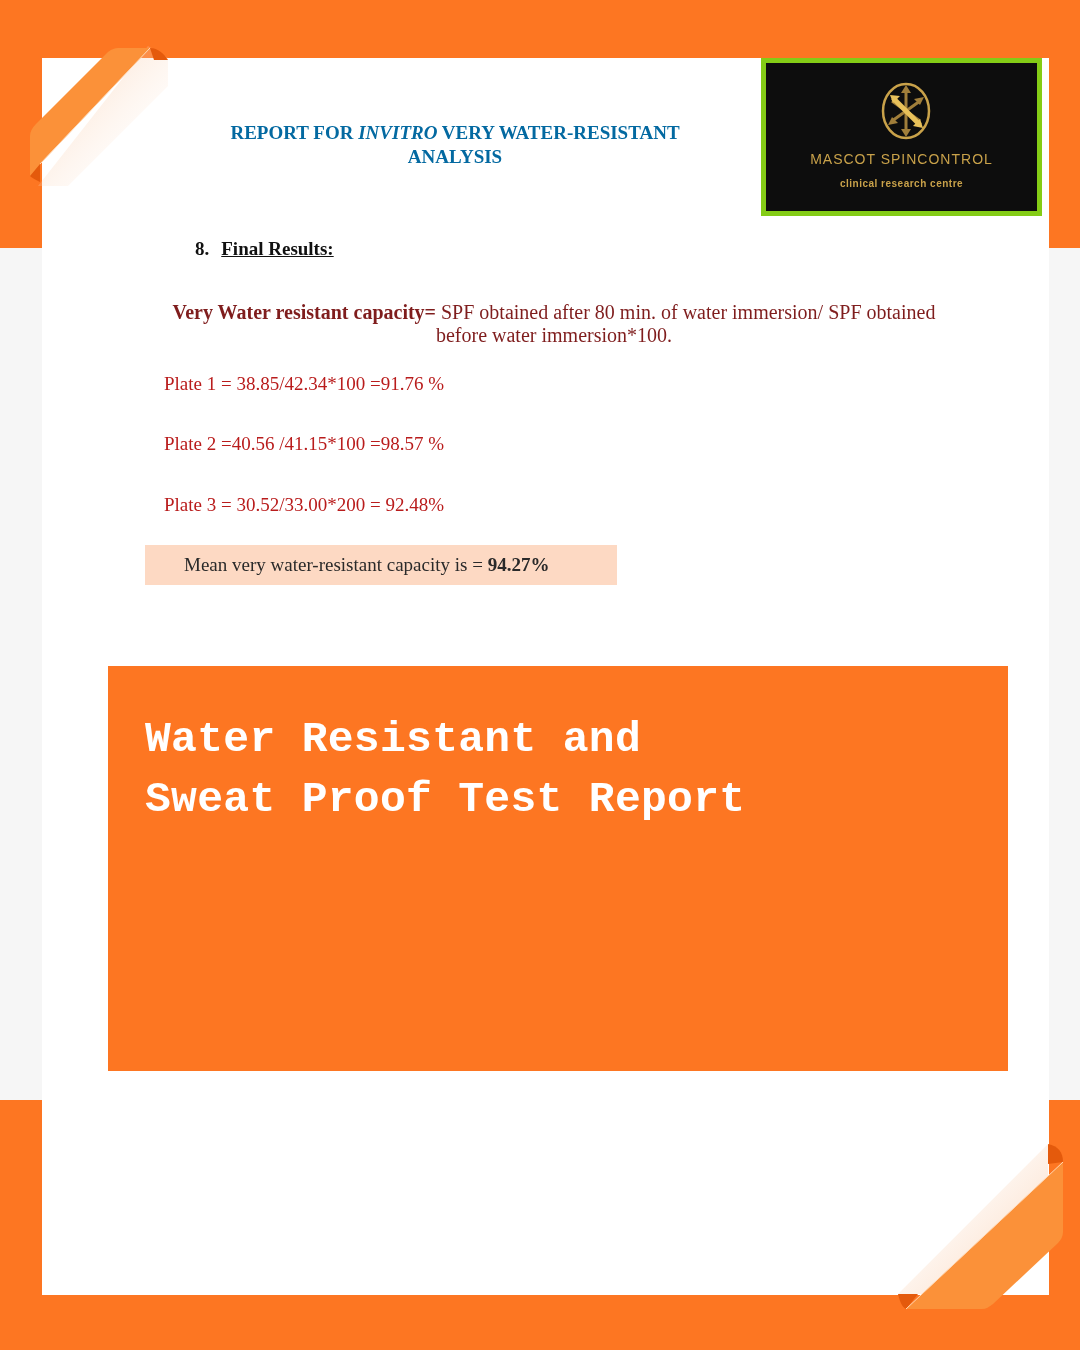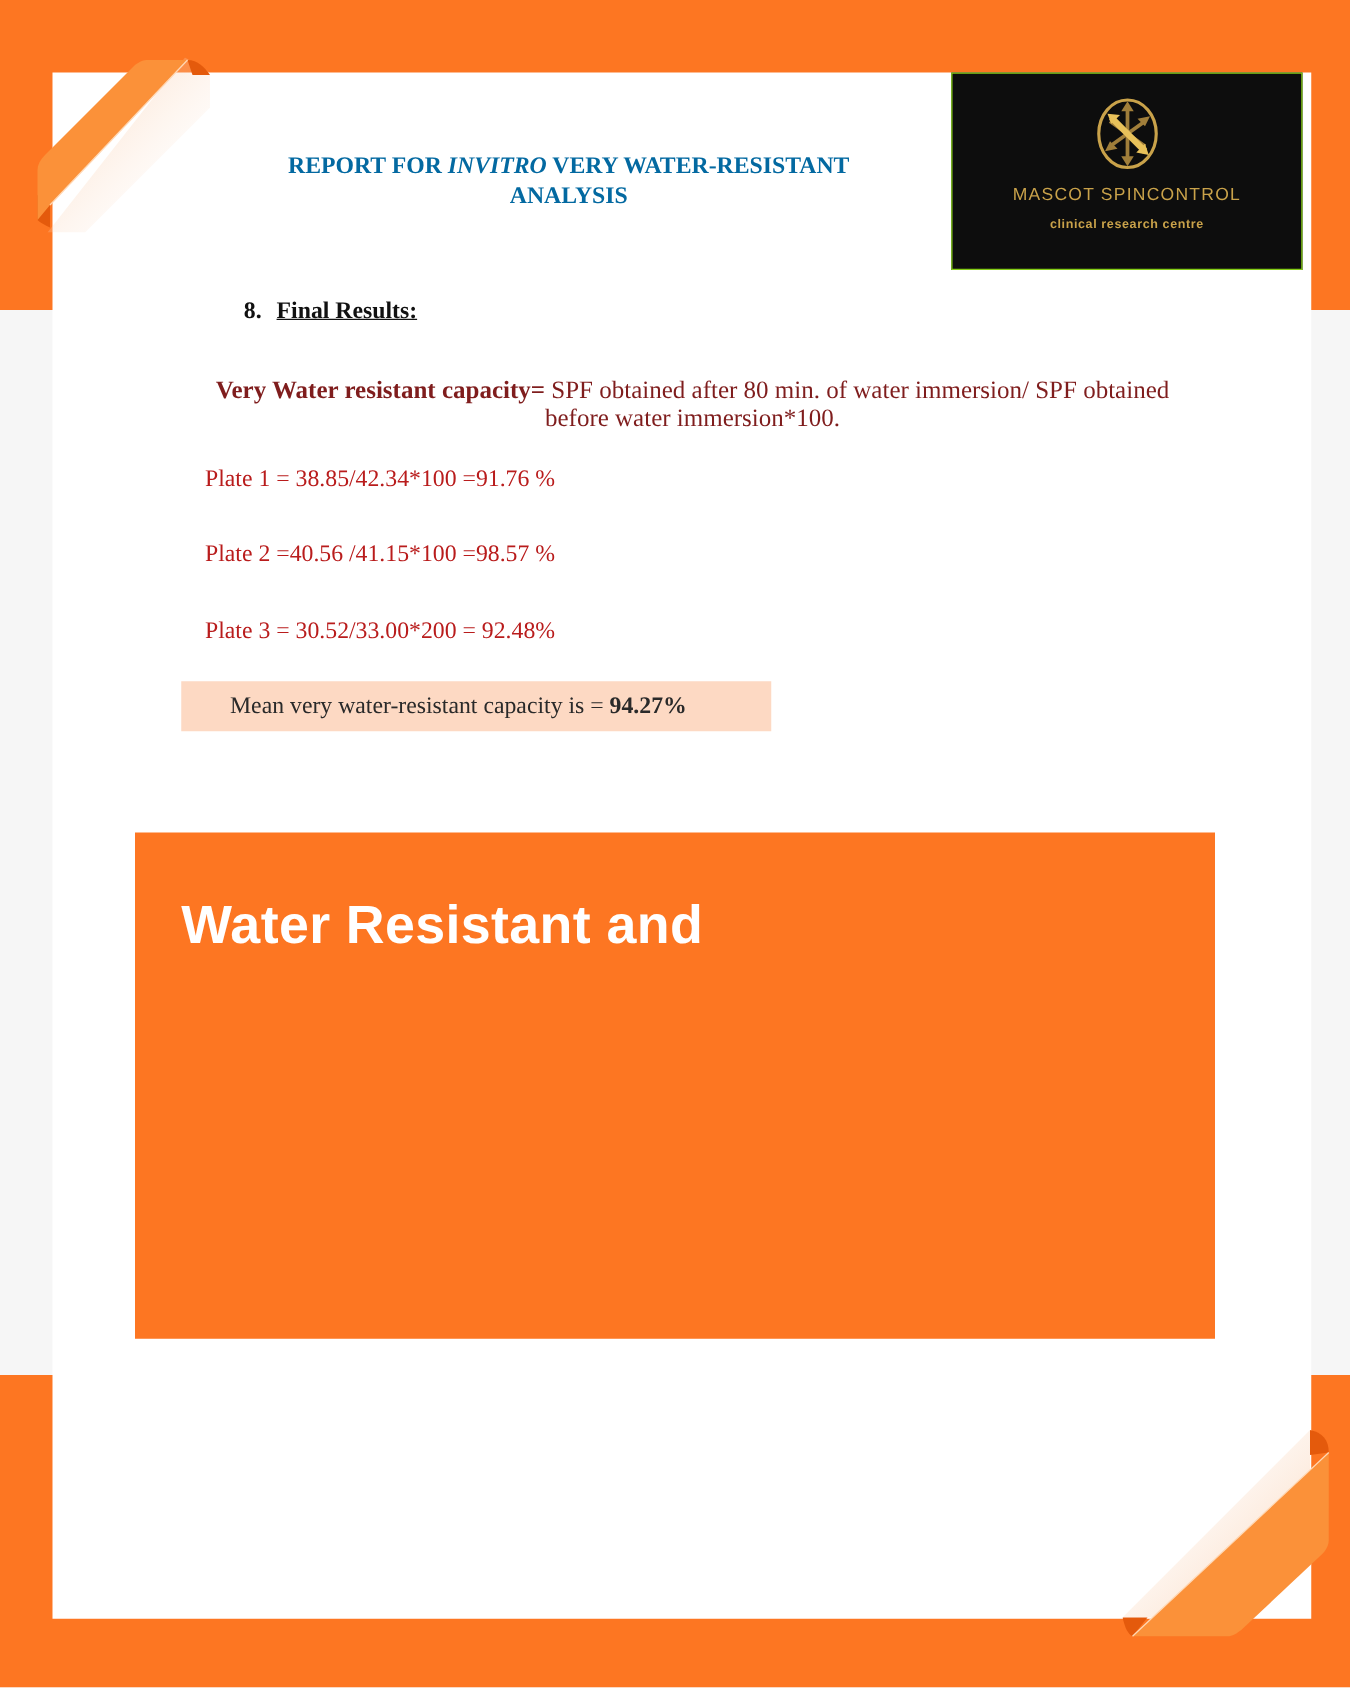--- a/index.html
+++ b/index.html
@@ -3,33 +3,33 @@
 <meta charset="utf-8">
 <style>
   html, body { margin:0; padding:0; }
   body { width:1080px; height:1350px; position:relative; overflow:hidden; background:#f6f6f6; font-family:"Liberation Serif", serif; }
   .bg-top { position:absolute; left:0; top:0; width:1080px; height:248px; background:#fd7622; }
   .bg-bottom { position:absolute; left:0; top:1100px; width:1080px; height:250px; background:#fd7622; }
   .card { position:absolute; left:42px; top:58px; width:1007px; height:1237px; background:#ffffff; }
   .ribbon-tl { position:absolute; left:28px; top:46px; width:140px; height:140px; }
   .ribbon-br { position:absolute; left:898px; top:1144px; width:170px; height:170px; }
   .report-title { position:absolute; left:160px; top:121px; width:590px; text-align:center; font-weight:bold; font-size:19px; line-height:24px; color:#0369a1; }
-  .logo { position:absolute; left:761px; top:58px; width:281px; height:158px; background:#0d0d0d; border:1px solid #84cc16; box-sizing:border-box; }
+  .logo { position:absolute; left:761px; top:58px; width:281px; height:158px; background:#0d0d0d; border:5px solid #84cc16; box-sizing:border-box; }
   .logo-name { position:absolute; left:0; width:100%; top:88px; text-align:center; color:#c9a24a; font-family:"Liberation Sans", sans-serif; font-size:14px; letter-spacing:1px; }
   .logo-sub { position:absolute; left:0; width:100%; top:115px; text-align:center; color:#c9a24a; font-family:"Liberation Sans", sans-serif; font-size:10px; letter-spacing:0.5px; font-weight:bold; }
   .section-heading { position:absolute; left:195px; top:238px; font-size:19px; font-weight:bold; color:#111; }
   .section-heading .num { margin-right:12px; }
   .section-heading .txt { text-decoration:underline; }
   .formula { position:absolute; left:164px; top:301px; width:780px; font-size:20px; line-height:23px; color:#7f1d1d;text-align:center; }
   .formula b { font-weight:bold; }
   .plate { position:absolute; left:164px; font-size:19px; color:#b91c1c; }
   .mean-box { position:absolute; left:125px; top:545px; width:472px; height:40px; background:#fdd9c3;margin-left:20px; }
   .mean-text { position:absolute; left:39px; top:9px; font-size:19px; color:#2a2a2a; white-space:nowrap; }
   .mean-text b { font-weight:bold; }
-  .promo { position:absolute; left:108px; top:666px; width:864px; height:405px; background:#fd7622; font-family:Liberation Sans, sans-serif; color:#ffffff; }
+  .promo { position:absolute; left:108px; top:666px; width:864px; height:405px; background:#fd7622; font-family:Liberation Mono, monospace; color:#ffffff;padding-left:36px; }
   .promo-title { position:absolute; left:37px; top:44px; font-size:43px; font-weight:bold; line-height:60px; letter-spacing:0.3px; }
   .promo-body { position:absolute; left:46px; top:195px; width:790px; font-size:26px; line-height:37px; letter-spacing:0.8px; }
 </style>
 </head>
 <body>
 
 <div class="bg-top"></div>
 <div class="bg-bottom"></div>
 
 <div class="card"></div>
@@ -103,14 +103,15 @@
 
 <div class="mean-box">
   <div class="mean-text">
     <span>Mean very water-resistant capacity is = </span><b>94.27%</b>
   </div>
 </div>
 
 <div class="promo">
   <div class="promo-title">
     <span>Water Resistant and</span><br>
+    <span>Sweat Proof Test Report</span>
   </div>
 </div>
 
 </body></html>

